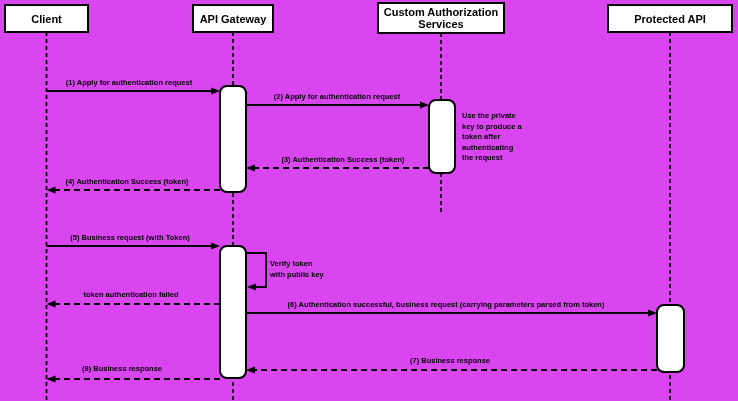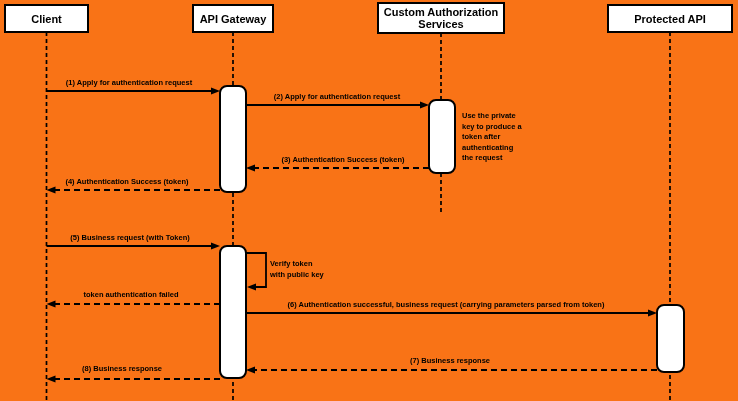--- a/index.html
+++ b/index.html
@@ -1,20 +1,20 @@
 <!DOCTYPE html>
 <html><head>
 <meta charset="utf-8">
 <style>
   html, body { margin: 0; padding: 0; background: #ffffff; }
   .canvas {
     position: relative;
     width: 738px;
     height: 401px;
-    background: #f97316;
+    background: #d946ef;
     overflow: hidden;
     font-family: "Liberation Sans", sans-serif;
     text-align: right;
   }
   svg { display: block; }
   .lifeline   { stroke: #000000; stroke-width: 1.7; stroke-dasharray: 4,3; fill: none; }
   .actor-box  { fill: #ffffff; stroke: #000000; stroke-width: 2; }
   .activation { fill: #ffffff; stroke: #000000; stroke-width: 2; }
   .msg-line-solid  { stroke: #000000; stroke-width: 1.8; fill: none; }
   .msg-line-dashed { stroke: #000000; stroke-width: 1.8; stroke-dasharray: 6,4; fill: none; }

